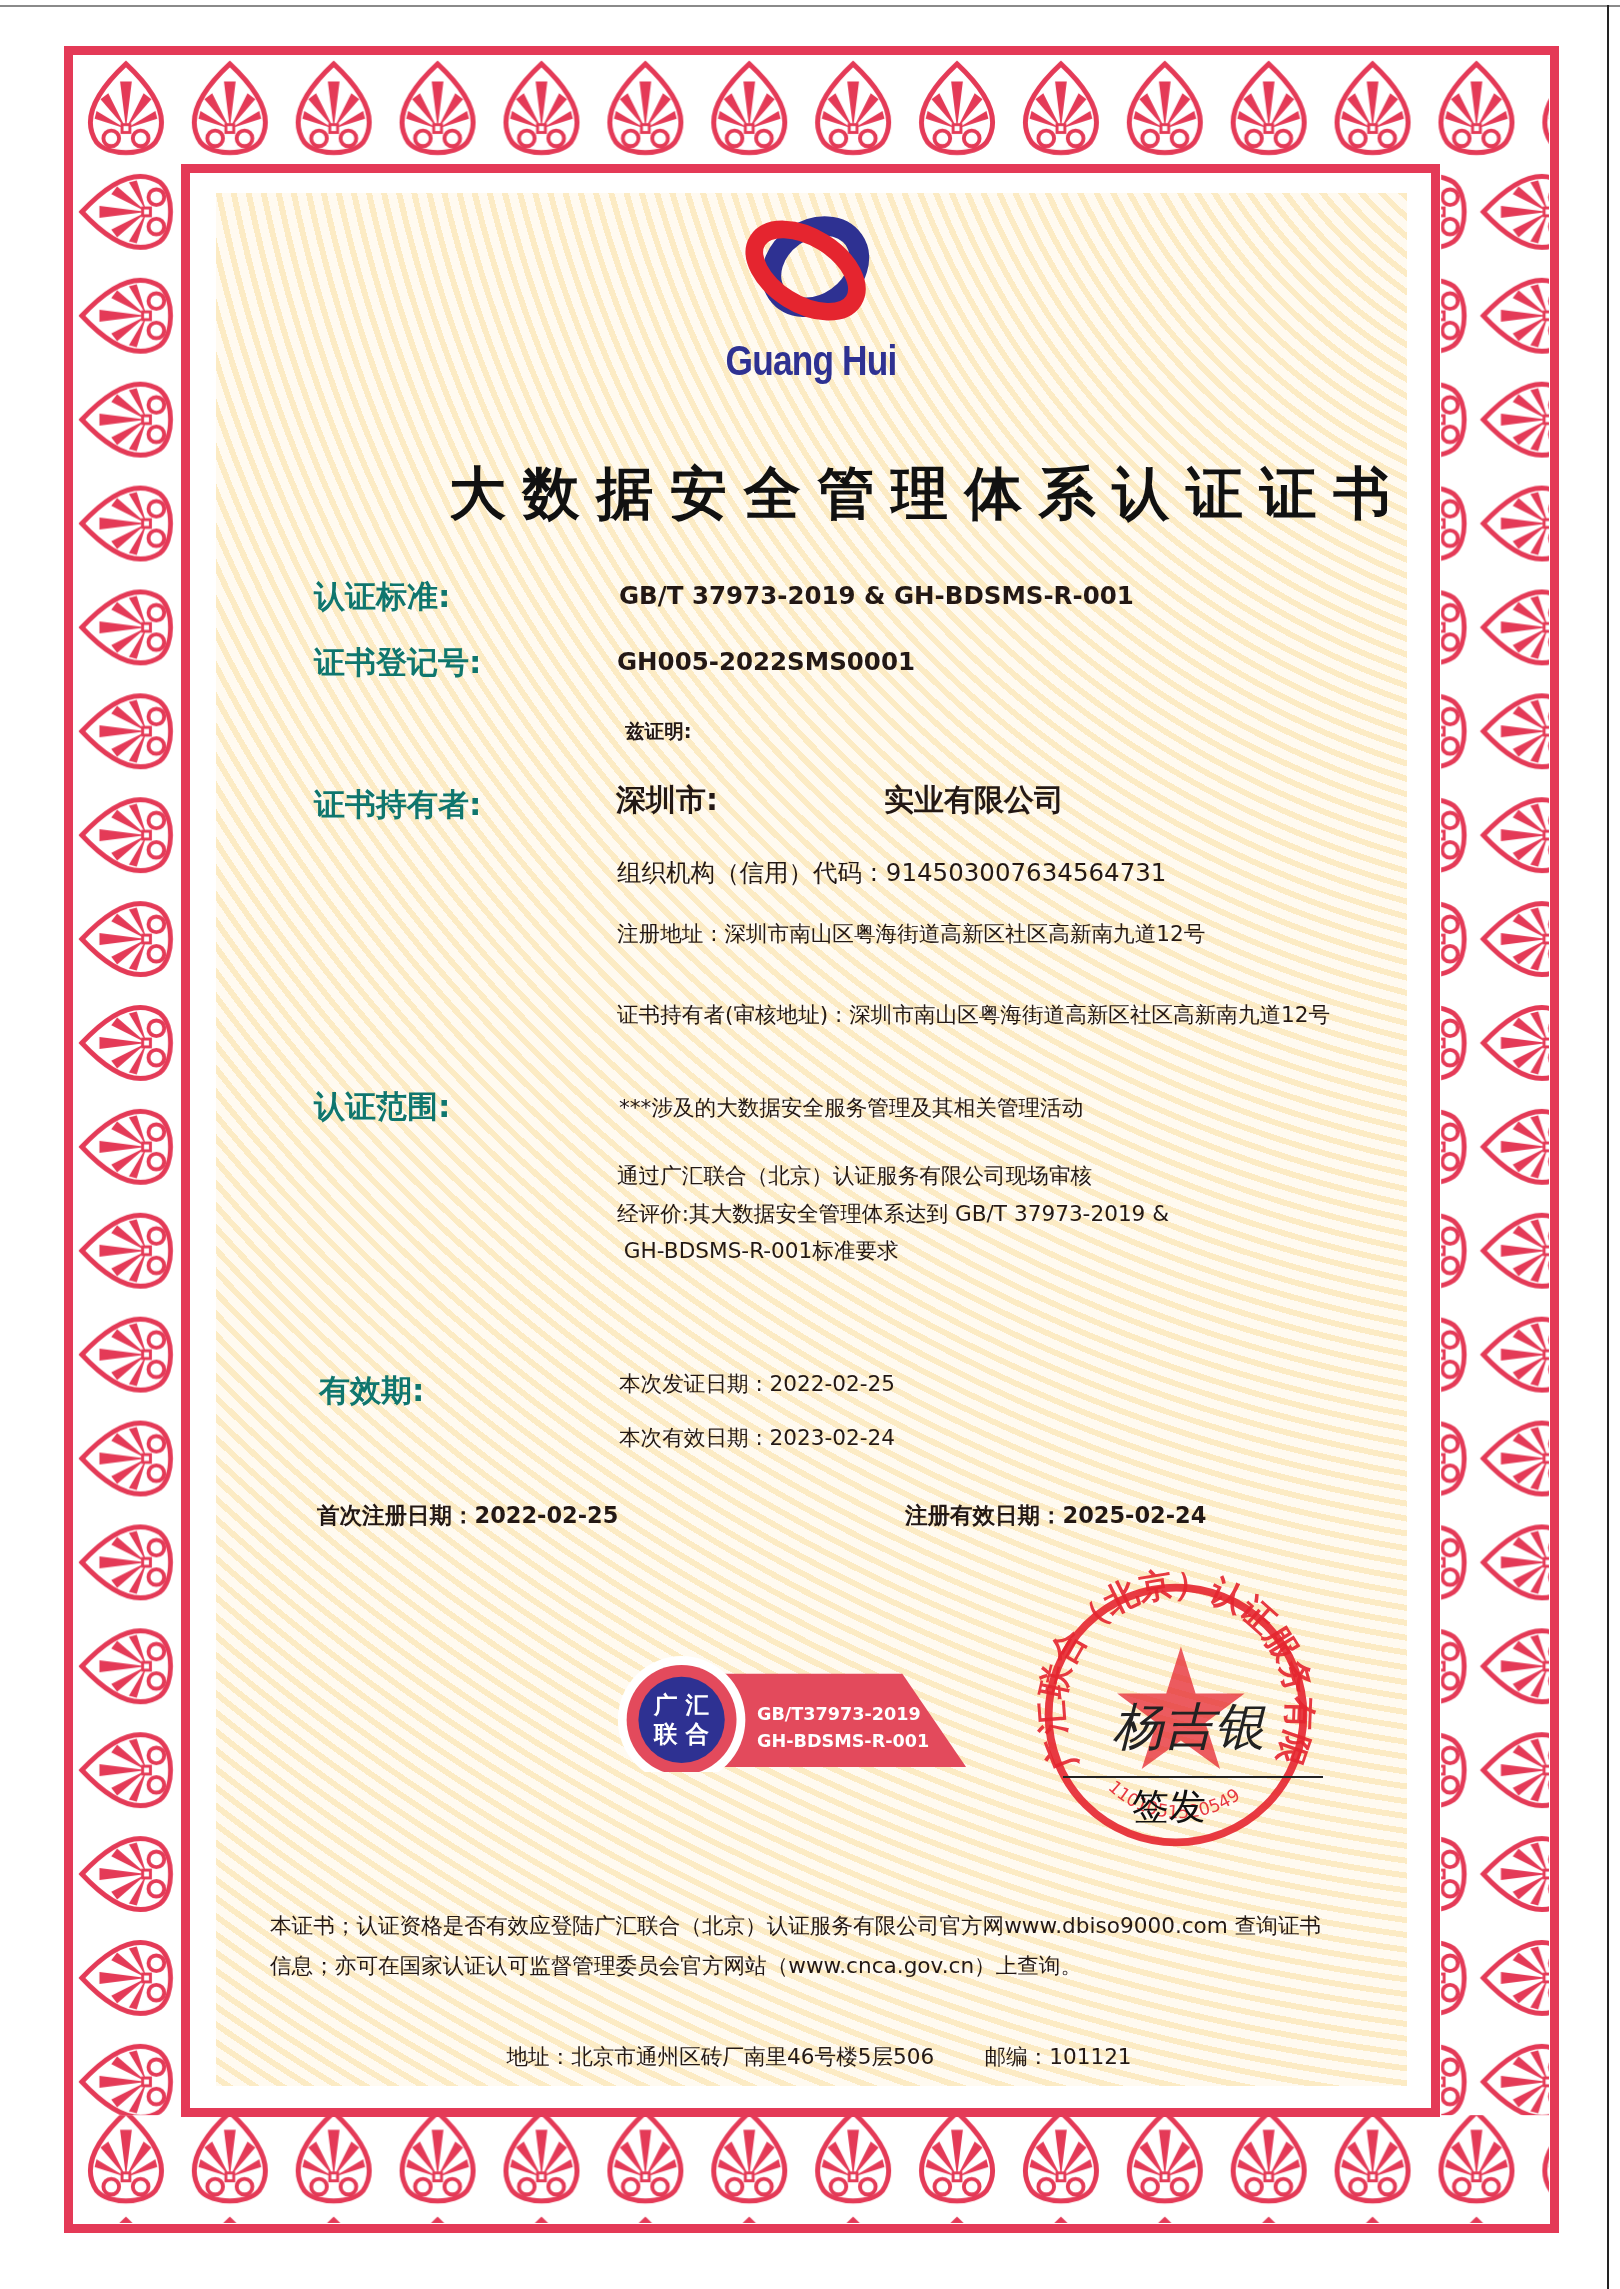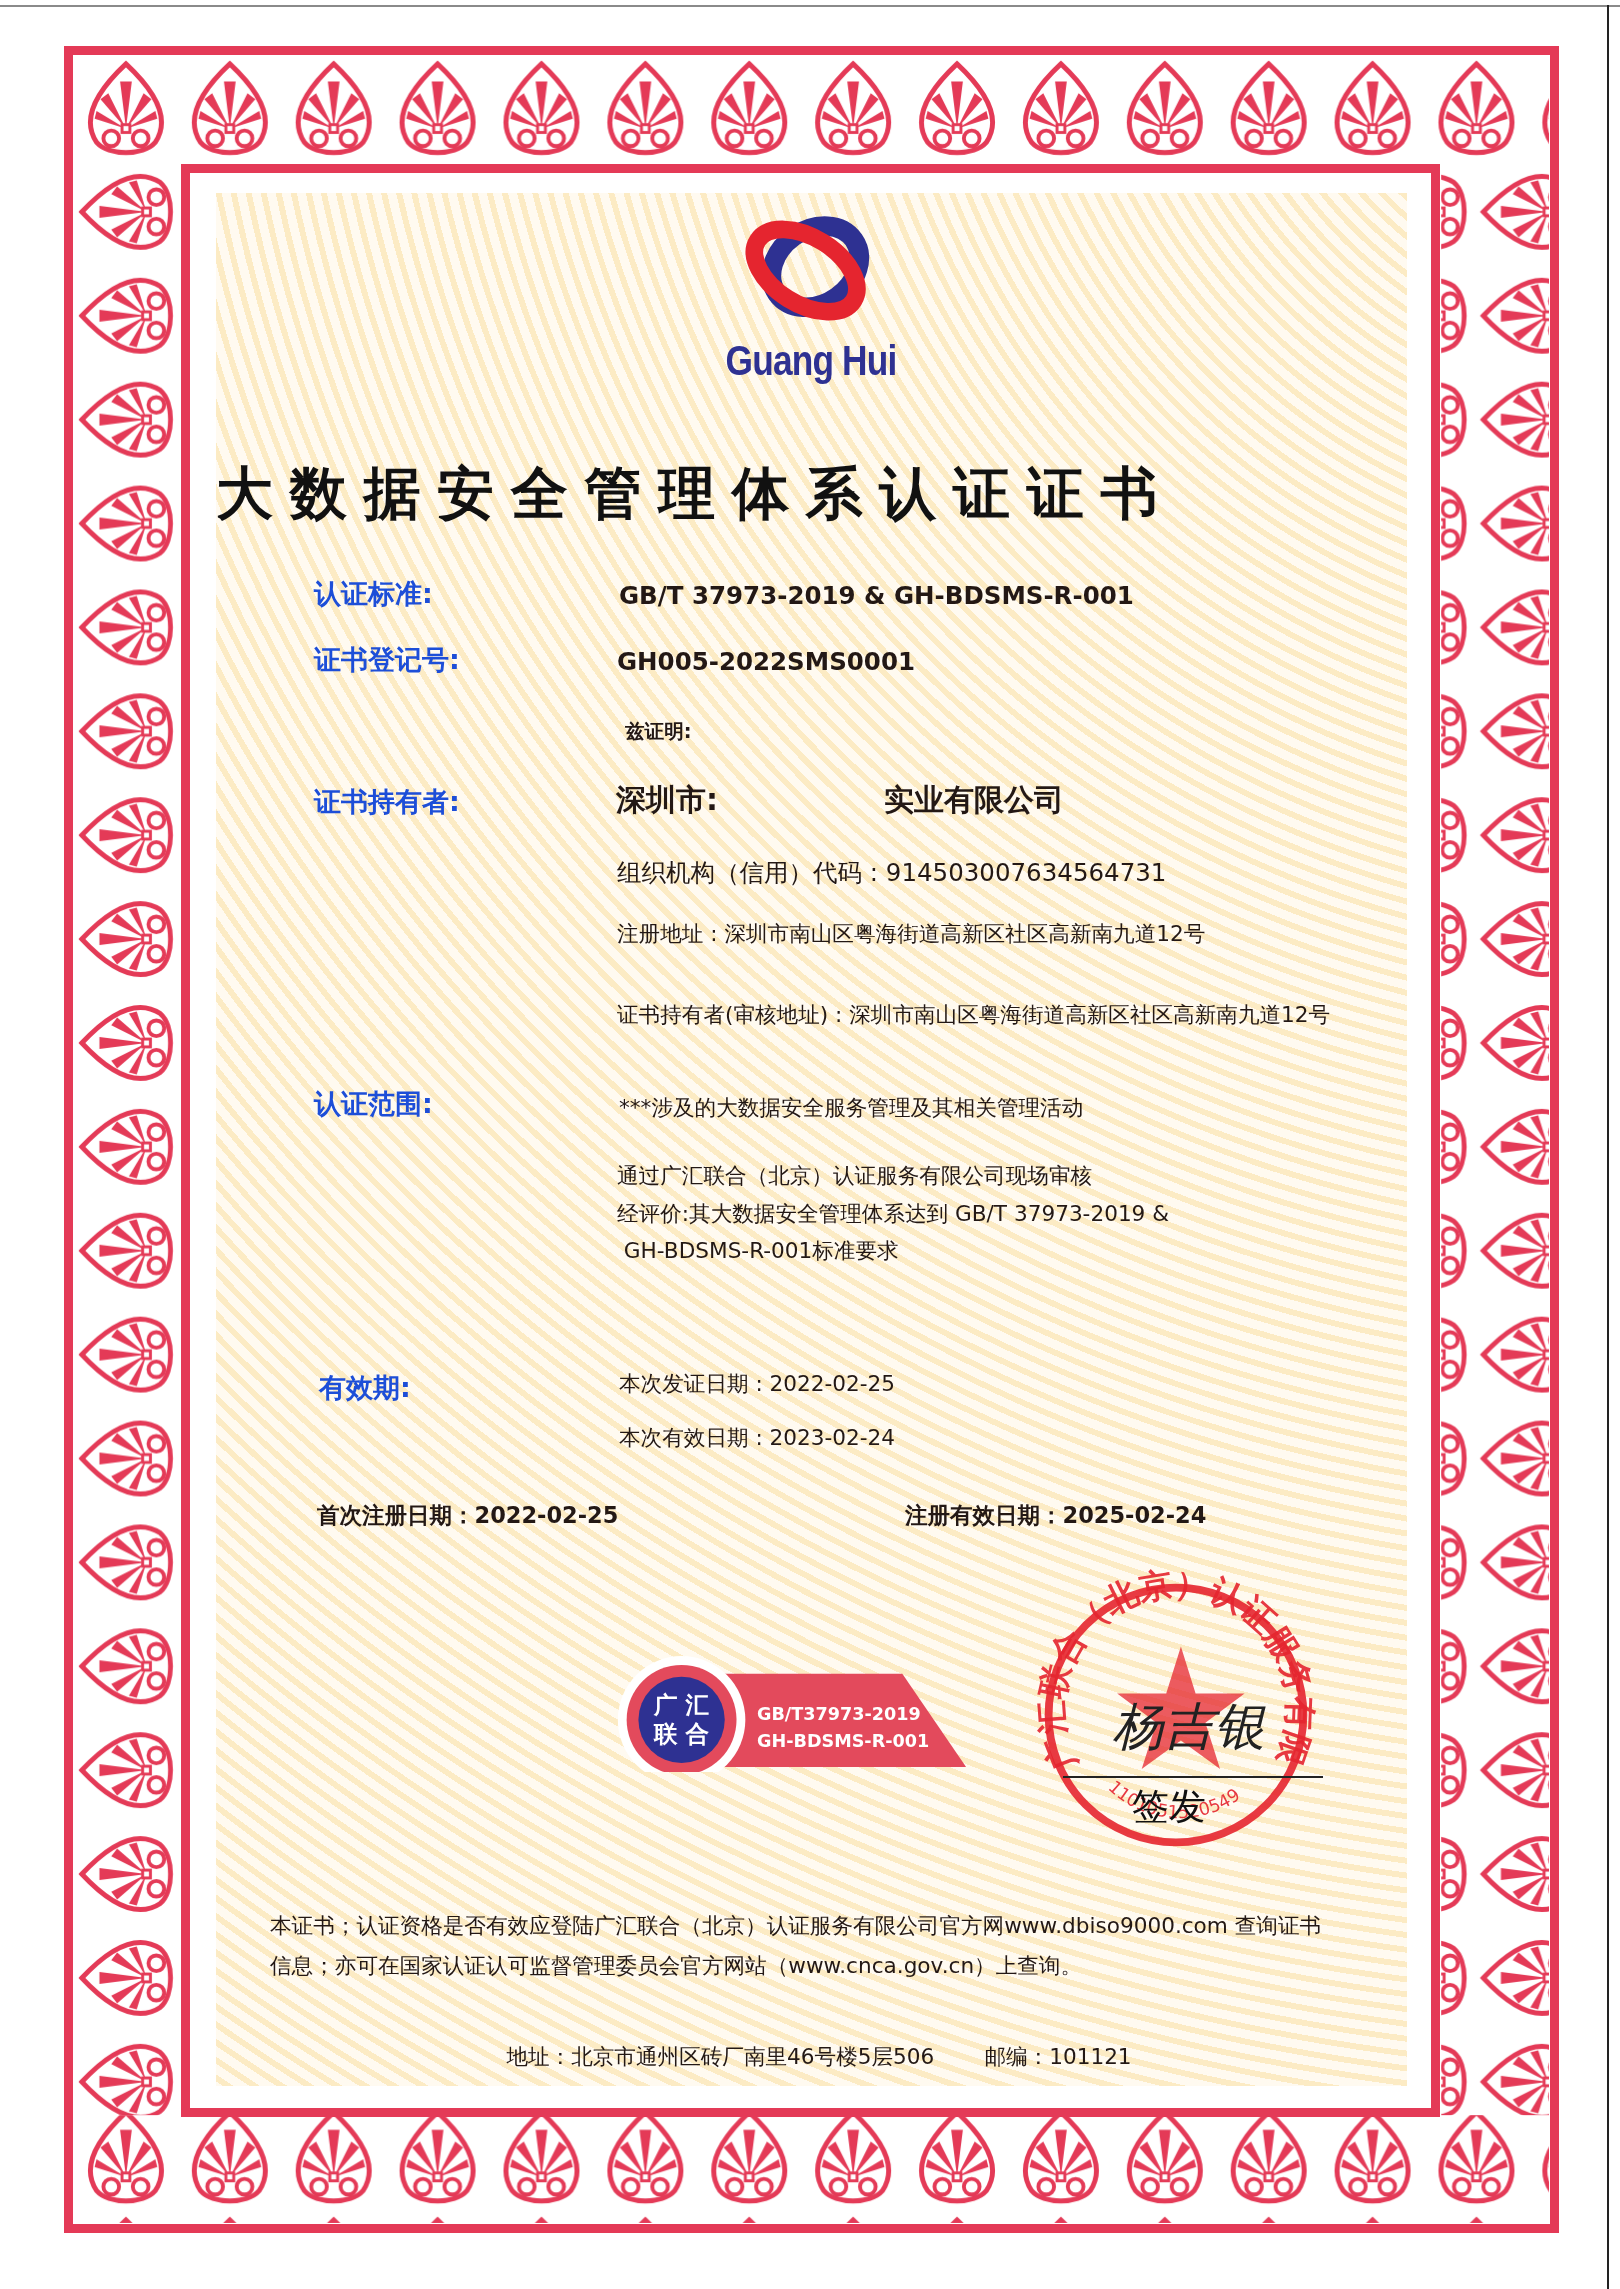--- a/index.html
+++ b/index.html
@@ -15,23 +15,23 @@
 
   .guilloche { left:216px; top:193px; width:1191px; height:1893px;
     background:
       repeating-radial-gradient(circle at 1470px -294px, rgba(252,232,190,0) 0px, rgba(252,232,190,0) 8.8px, #fcebc4 8.8px, #fcebc4 14.7px);
     background-color:#fffaf0; }
 
   .logo { left:737px; top:210px; width:147px; height:127px; }
   .logo-text { left:686px; top:336px; width:250px; text-align:center; font-family:"Liberation Sans", sans-serif;
     font-weight:bold; font-size:43px; color:#2e3192; letter-spacing:-1px; transform:scaleX(0.82); }
 
-  .title { left:216px; top:456px; width:1191px; text-align:left; font-size:57px; font-weight:bold; letter-spacing:16.7px; color:#111; }
+  .title { left:216px; top:456px; width:1191px; text-align:right; font-size:57px; font-weight:bold; letter-spacing:16.7px; color:#111; }
 
-  .label { font-weight:bold; font-size:27px; color:#1d4ed8; }
+  .label { font-weight:bold; font-size:31px; color:#0f766e; }
   .val-bold { font-weight:bold; font-size:24.5px; color:#231815; }
   .val { font-size:23.5px; color:#231815; }
 
   .mark { left:608px; top:1654px; width:363px; height:118px; }
   .seal { left:1019px; top:1568px; width:314px; height:294px; }
   .sign-line { left:1063px; top:1776px; width:260px; height:2px; background:#222; }
   .sign-label { left:1132px; top:1782px; font-family:"DejaVu Serif", serif; font-size:37px; color:#111; }
 
   .footer { left:270px; top:1906px; width:1098px; font-size:21.6px; line-height:40px; color:#231815; }
   .footer-addr { left:270px; top:2042px; width:1098px; text-align:center; font-size:21.6px; color:#231815; }

